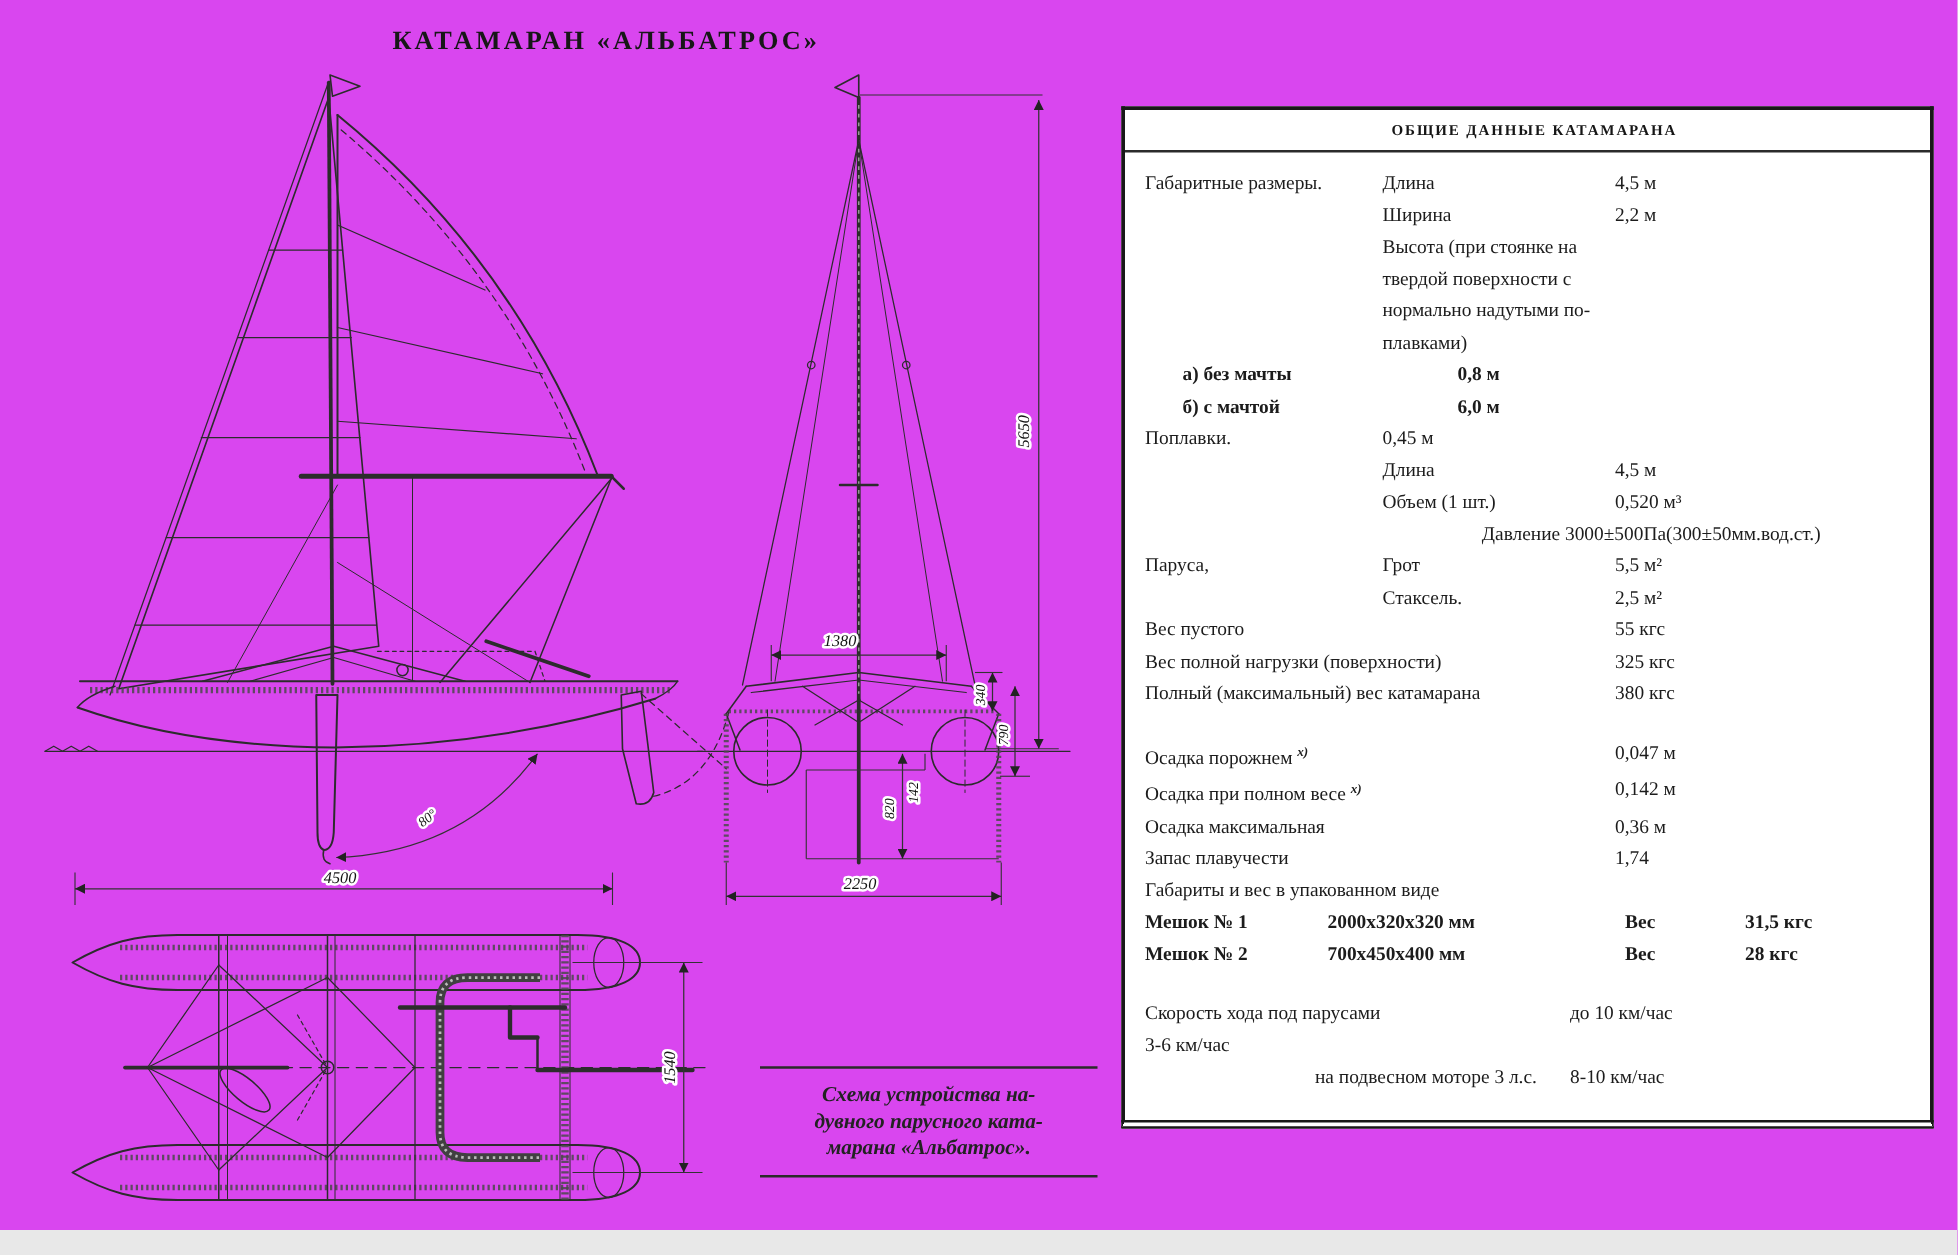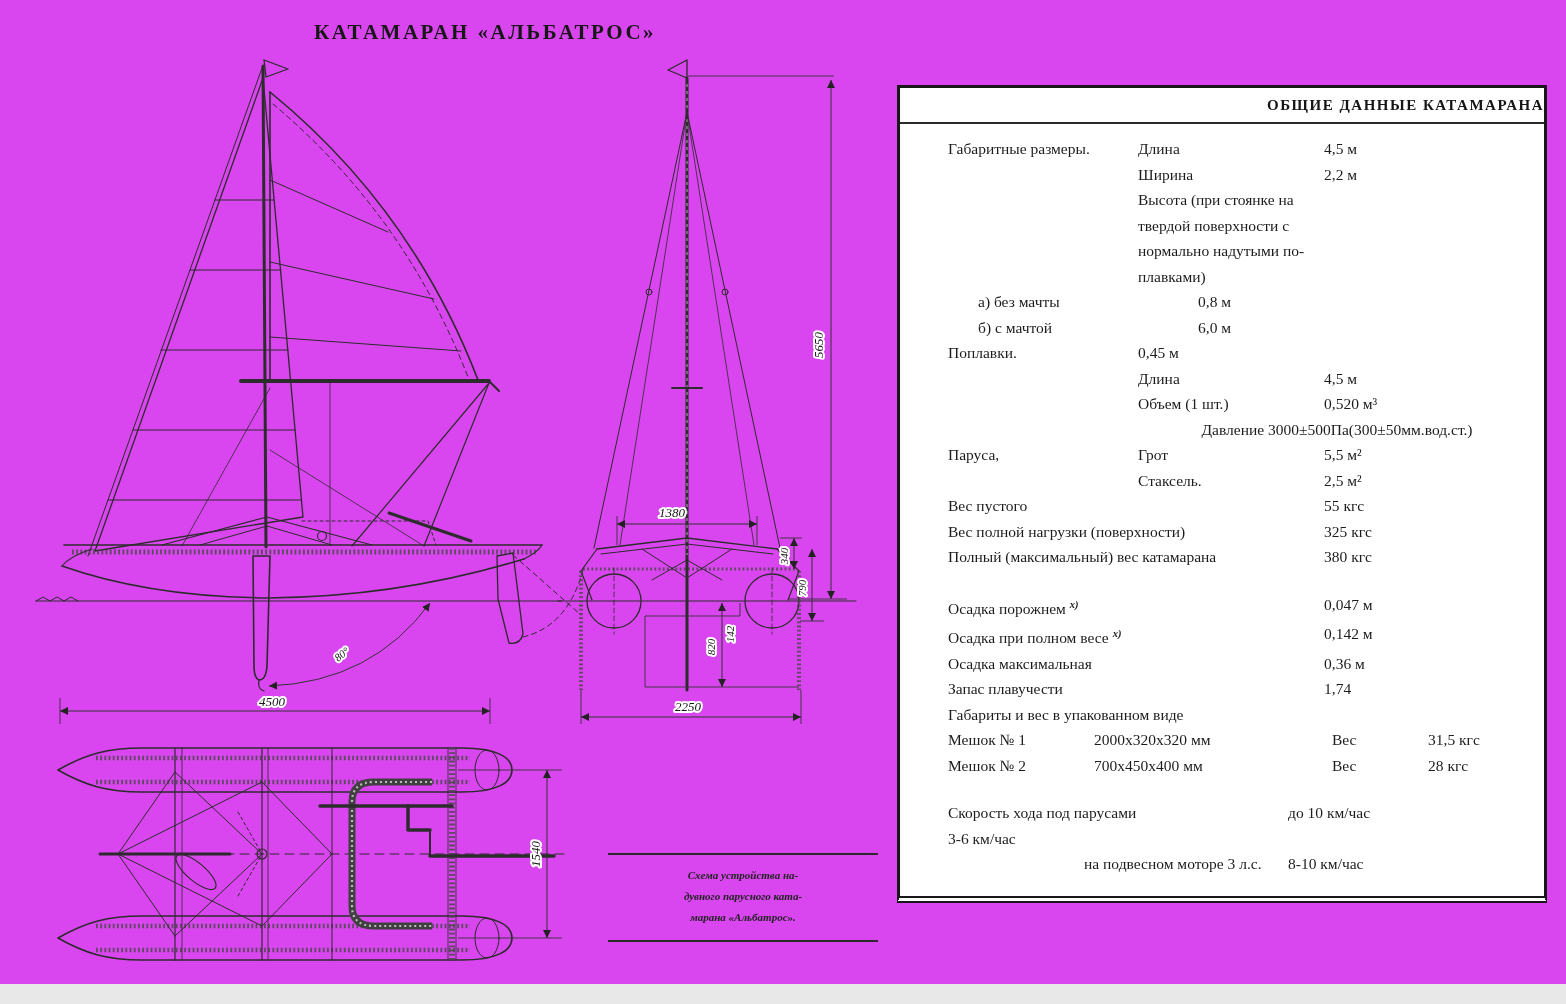--- a/index.html
+++ b/index.html
@@ -16,35 +16,35 @@
   .dash{stroke-dasharray:5 4}.dash2{stroke-dasharray:3 3}
   .dot{stroke:#4a4a4a;stroke-dasharray:1.8 2.4;opacity:.85}
   .dl{stroke:#333;stroke-width:1;fill:none;marker-start:url(#ar);marker-end:url(#ar)}
   .ext{stroke:#333;stroke-width:.9;fill:none}
   .dt{font:italic 13px "Liberation Serif",serif;fill:#141414;paint-order:stroke;stroke:#fff;
       stroke-width:4px;stroke-linejoin:round}
   .dts{font:italic 11px "Liberation Serif",serif;fill:#141414;paint-order:stroke;stroke:#fff;
       stroke-width:4px;stroke-linejoin:round}
   
   #caption{position:absolute;left:608px;top:853px;width:266px;text-align:center;
-      font-style:italic;font-weight:bold;font-size:11px;line-height:21px;color:#222;
+      font-style:italic;font-weight:bold;font-size:17px;line-height:21px;color:#222;
       border-top:2px solid #2a2a2a;border-bottom:2px solid #2a2a2a;padding:10px 2px 12px 2px;}
   
   #specs{position:absolute;left:897px;top:85px;width:650px;height:818px;background:#fff;
       border:3px solid #181818;border-bottom:7px double #181818;box-sizing:border-box;}
-  #specs-header{text-align:right;font-weight:bold;font-size:15px;letter-spacing:1.5px;
+  #specs-header{text-align:center;font-weight:bold;font-size:12px;letter-spacing:1.5px;
       padding:9px 0 8px 11px;border-bottom:2px solid #2b2b2b;color:#161616;}
   #specs-body{padding:12px 8px 0 16px;font-size:15.5px;line-height:25.5px;color:#1c1c1c;}
-  .srow{display:grid;margin-left:32px;}
+  .srow{display:grid;}
   .r3{grid-template-columns:190px 186px 1fr;}
-  .rAB{grid-template-columns:250px 1fr;}
+  .rAB{grid-template-columns:250px 1fr;font-weight:bold;}
   .rAB .cA{padding-left:30px;}
   .rSpan2{grid-template-columns:190px 1fr;text-align:center;}
   .rWide{grid-template-columns:376px 1fr;}
-  .rBag{grid-template-columns:146px 238px 96px 1fr;}
+  .rBag{grid-template-columns:146px 238px 96px 1fr;font-weight:bold;}
   .rSpeed{grid-template-columns:340px 1fr;}
   .rSpeed .ind{padding-left:136px;}
   .pre{white-space:pre-line;}
   .gap{height:22px;}
   sup.fn{font-size:10.5px;font-weight:bold;font-style:italic;}
 </style>
 </head>
 <body>
 
 <div id="canvas">

